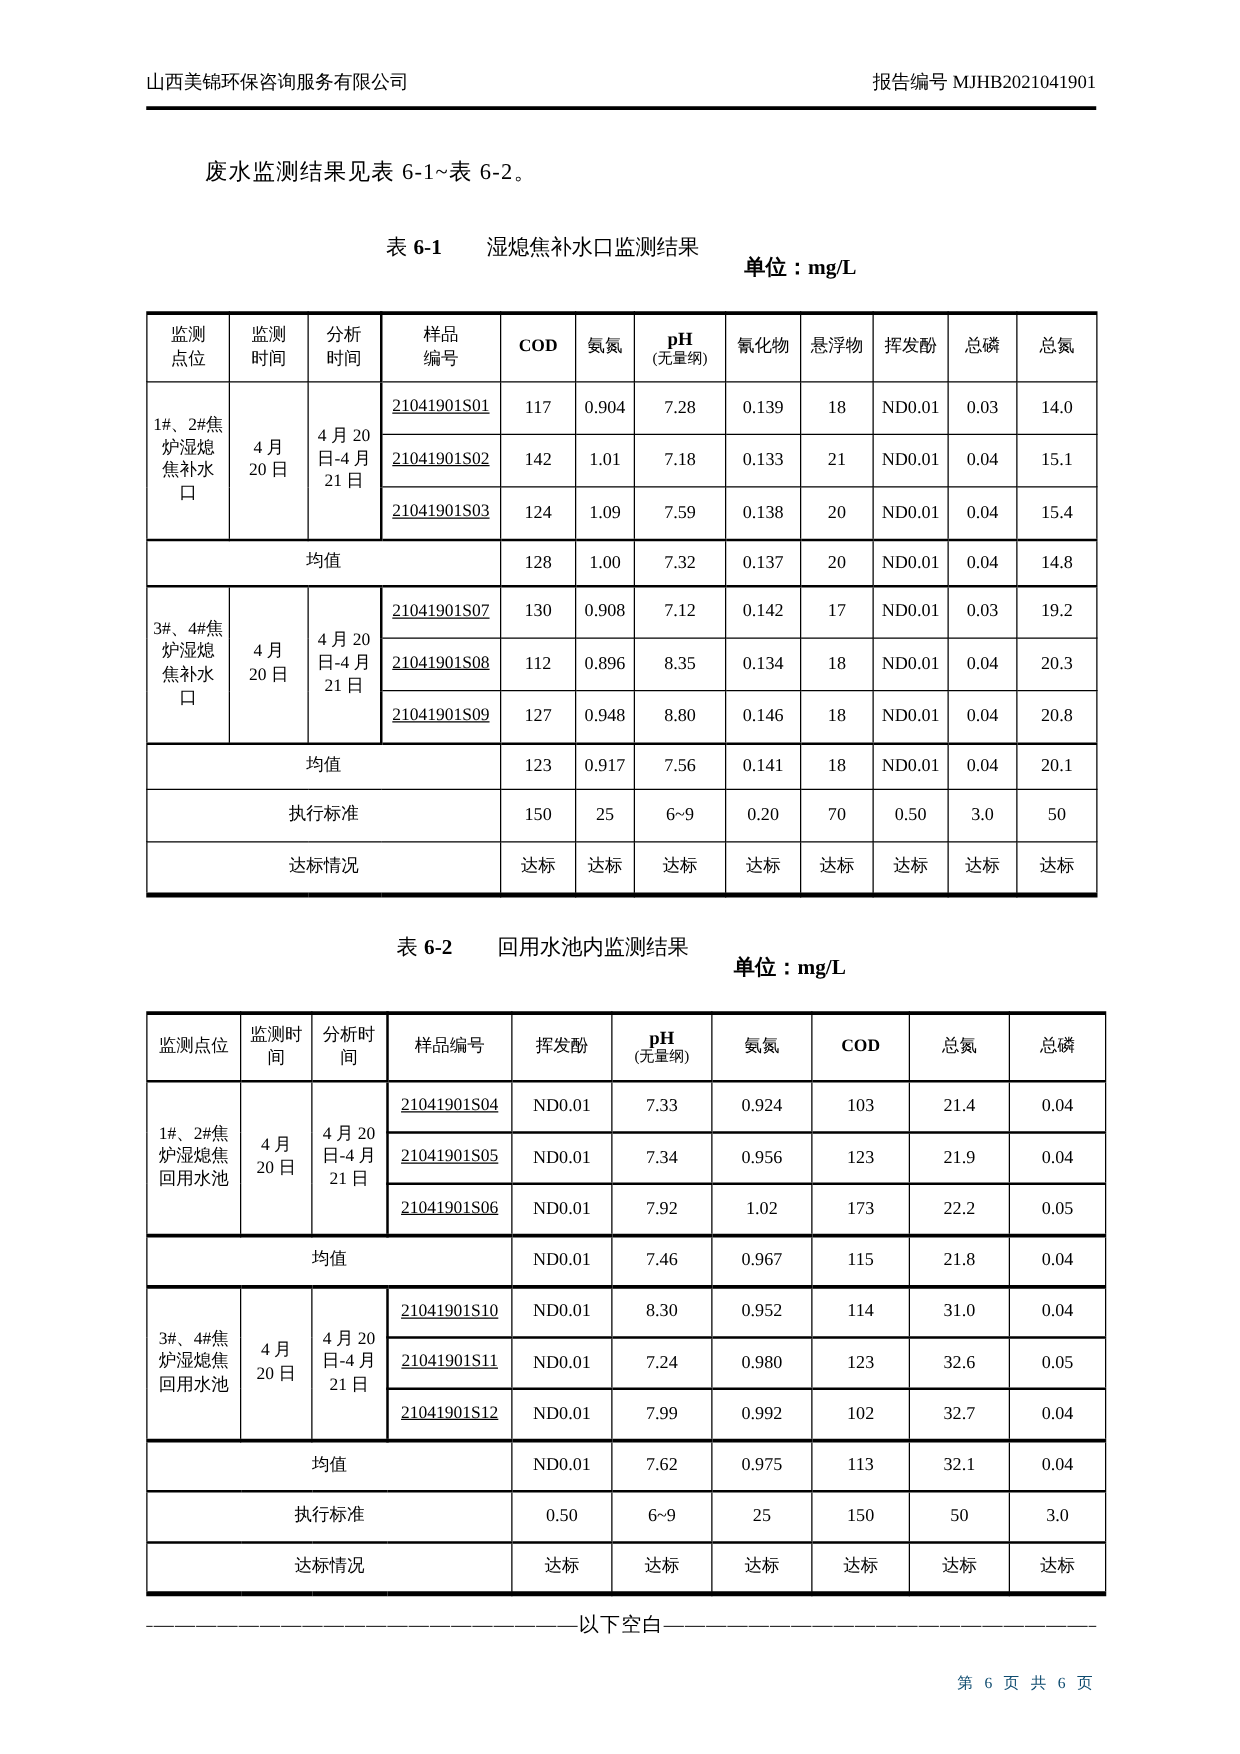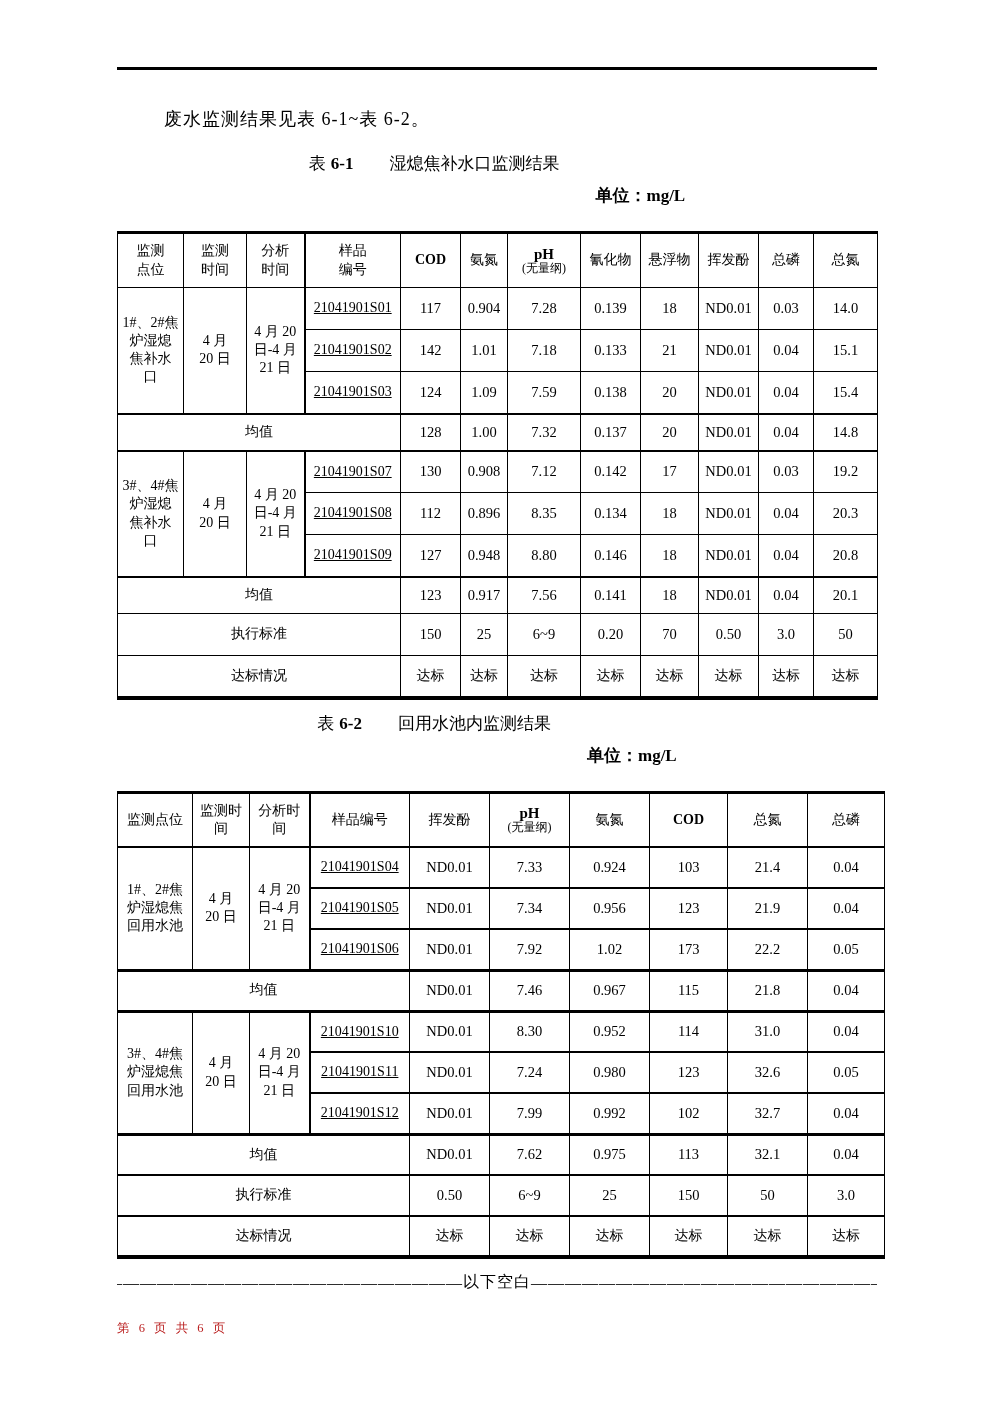--- a/index.html
+++ b/index.html
@@ -10,21 +10,21 @@
   .doc-header{display:flex;justify-content:space-between;align-items:flex-end;font-size:15px;line-height:1.2;}
   .doc-header .left{font-family:"Liberation Sans","DejaVu Sans",sans-serif;}
   .doc-header .right{font-family:"Liberation Serif",serif;}
   .header-rule{border-bottom:3px solid #000;margin-top:10px;}
 
   
   .section-title{font-size:24px;font-weight:400;margin:33px 0 0 0;letter-spacing:2px;}
   .intro{font-size:18px;margin:37px 0 0 0;text-indent:47px;letter-spacing:1px;}
 
   
-  .caption{display:flex;justify-content:center;align-items:flex-start;gap:36px;font-size:17px;margin-top:21px;}
+  .caption{display:flex;justify-content:center;align-items:center;gap:36px;font-size:17px;margin-top:21px;}
   .caption .cap-label b{margin-left:5px;}
   .caption .cap-unit{font-weight:700;margin-top:32px;}
   .caption2{margin-top:12px;}
 
   
   table{border-collapse:collapse;table-layout:fixed;margin-top:24px;padding-left:24px;}
   td,th{border:1px solid #000;text-align:center;vertical-align:middle;font-weight:400;padding:0 1px;font-size:14px;line-height:1.3;overflow:hidden;}
   .pre{white-space:pre-line;}
   .t1{width:760px;border:1.5px solid #000;border-top:3px solid #000;border-bottom:4px solid #000;}
   .t2{width:767px;border:1.5px solid #000;border-top:3px solid #000;border-bottom:4px solid #000;}
@@ -40,27 +40,31 @@
   .t2 tr.hdr{height:55px;}
   .bold{font-weight:700;}
   .ph-main{display:block;font-weight:700;font-size:15px;line-height:1.1;}
   .ph-sub{display:block;font-size:12px;line-height:1.1;}
   .num{font-size:14.5px;}
   .sid{font-size:14px;letter-spacing:0;text-decoration:underline;}
 
   
   .blank-line{display:flex;justify-content:center;align-items:center;white-space:nowrap;overflow:hidden;margin-top:13px;font-size:16px;letter-spacing:1px;}
   .blank-line .dash{flex:0 0 auto;}
-  .page-footer{text-align:left;margin-top:27px;font-size:12.5px;letter-spacing:3px;color:#b91c1c;}
+  .page-footer{text-align:right;margin-top:27px;font-size:12.5px;letter-spacing:3px;color:#0c4a6e;}
 </style>
 </head>
 <body>
 
 <div class="page">
 
+  <div class="doc-header">
+    <span class="left">山西美锦环保咨询服务有限公司</span>
+    <span class="right">报告编号 MJHB2021041901</span>
+  </div>
   <div class="header-rule"></div>
 
   <p class="intro">废水监测结果见表 6-1~表 6-2。</p>
 
   <div class="caption">
     <span class="cap-label"><span>表</span><b>6-1</b></span>
     <span class="cap-title">湿熄焦补水口监测结果</span>
     <span class="cap-unit">单位：mg/L</span>
   </div>
 

